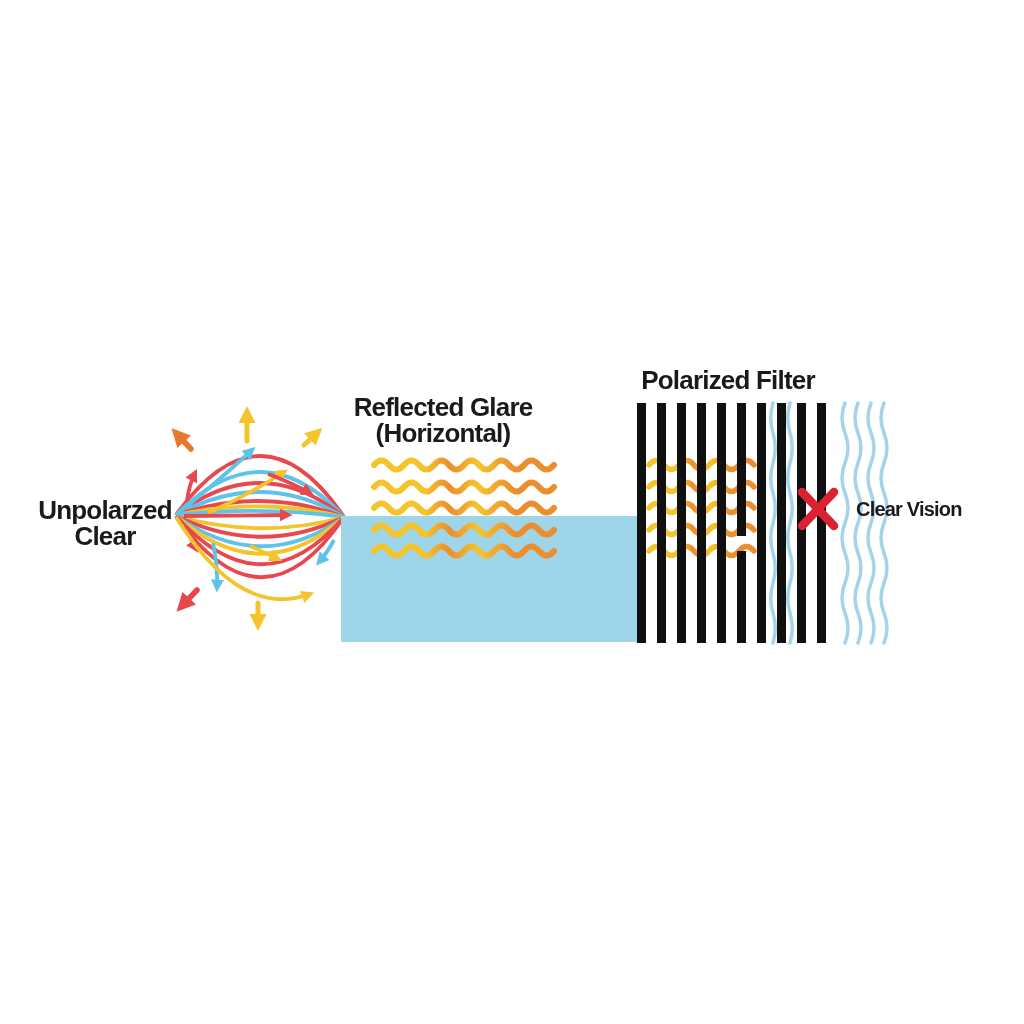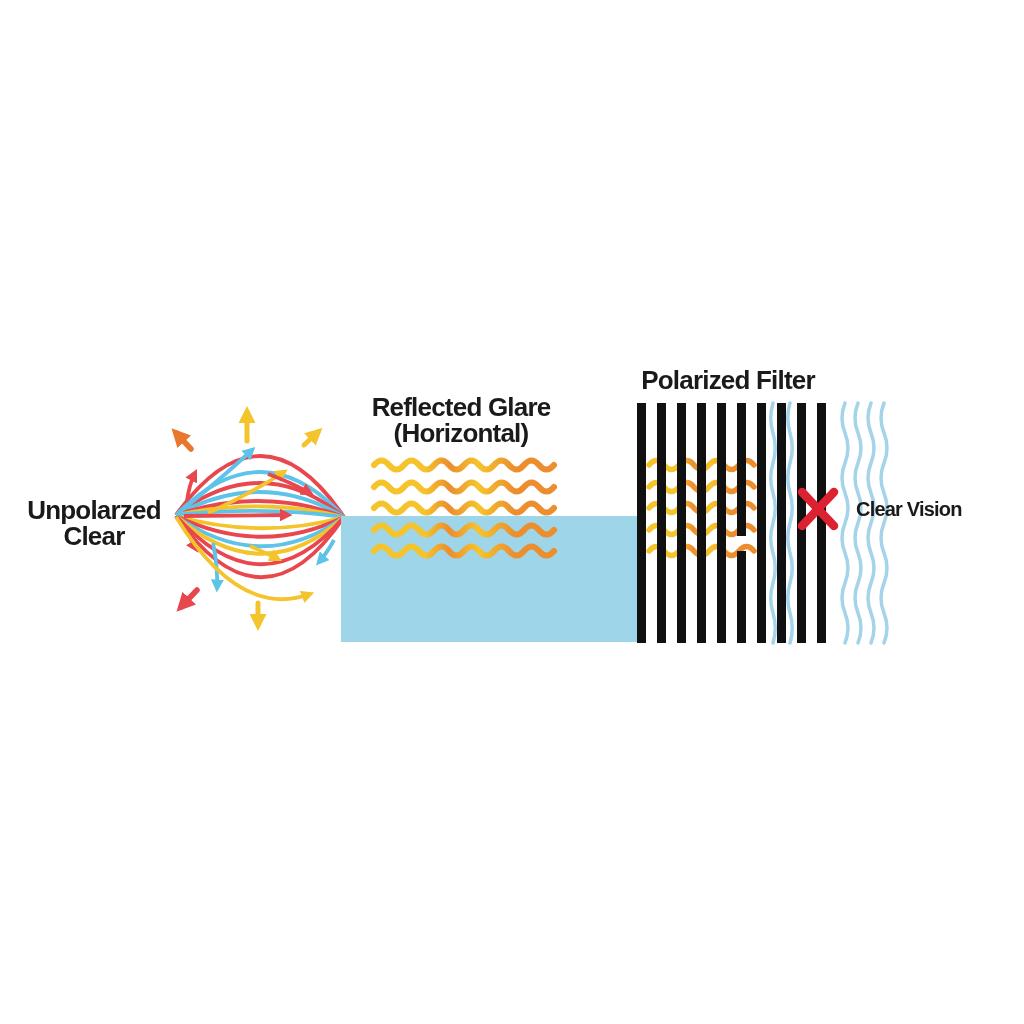--- a/index.html
+++ b/index.html
@@ -23,22 +23,22 @@
     position:absolute;
     font-weight:700;
     color:var(--c-text,#1a1a1a);
     font-size:26px;
     line-height:26px;
     letter-spacing:-0.8px;
     text-align:center;
     white-space:nowrap;
   }
   .label span{display:block;}
-  .lbl-unpolarized{left:13px;top:497px;width:162px;}
-  .lbl-glare{left:361px;top:394px;width:200px;}
+  .lbl-unpolarized{left:24px;top:497px;width:162px;}
+  .lbl-glare{left:343px;top:394px;width:200px;}
   .lbl-filter{left:618px;top:367px;width:220px;}
   .lbl-clear{left:856px;top:496px;font-size:20px;text-align:left;}
 </style>
 </head>
 <body>
 
 <div class="stage">
 
   <svg width="1024" height="1024" viewBox="0 0 1024 1024">
     <defs>

